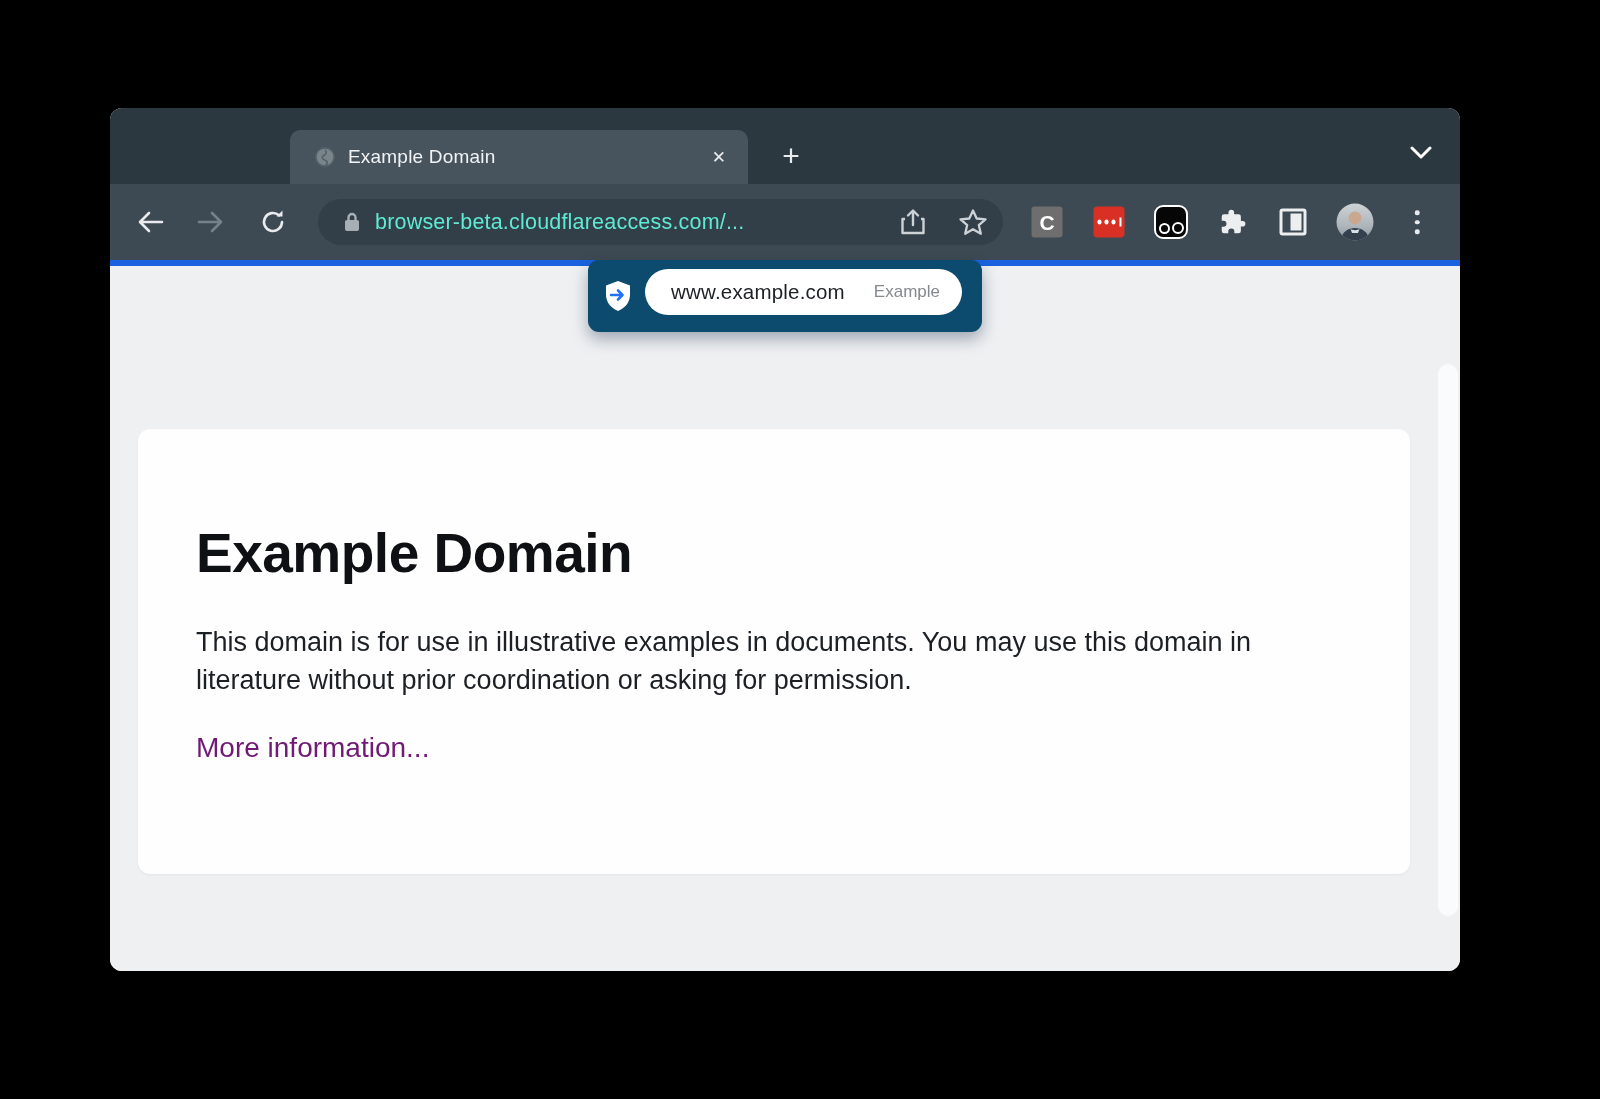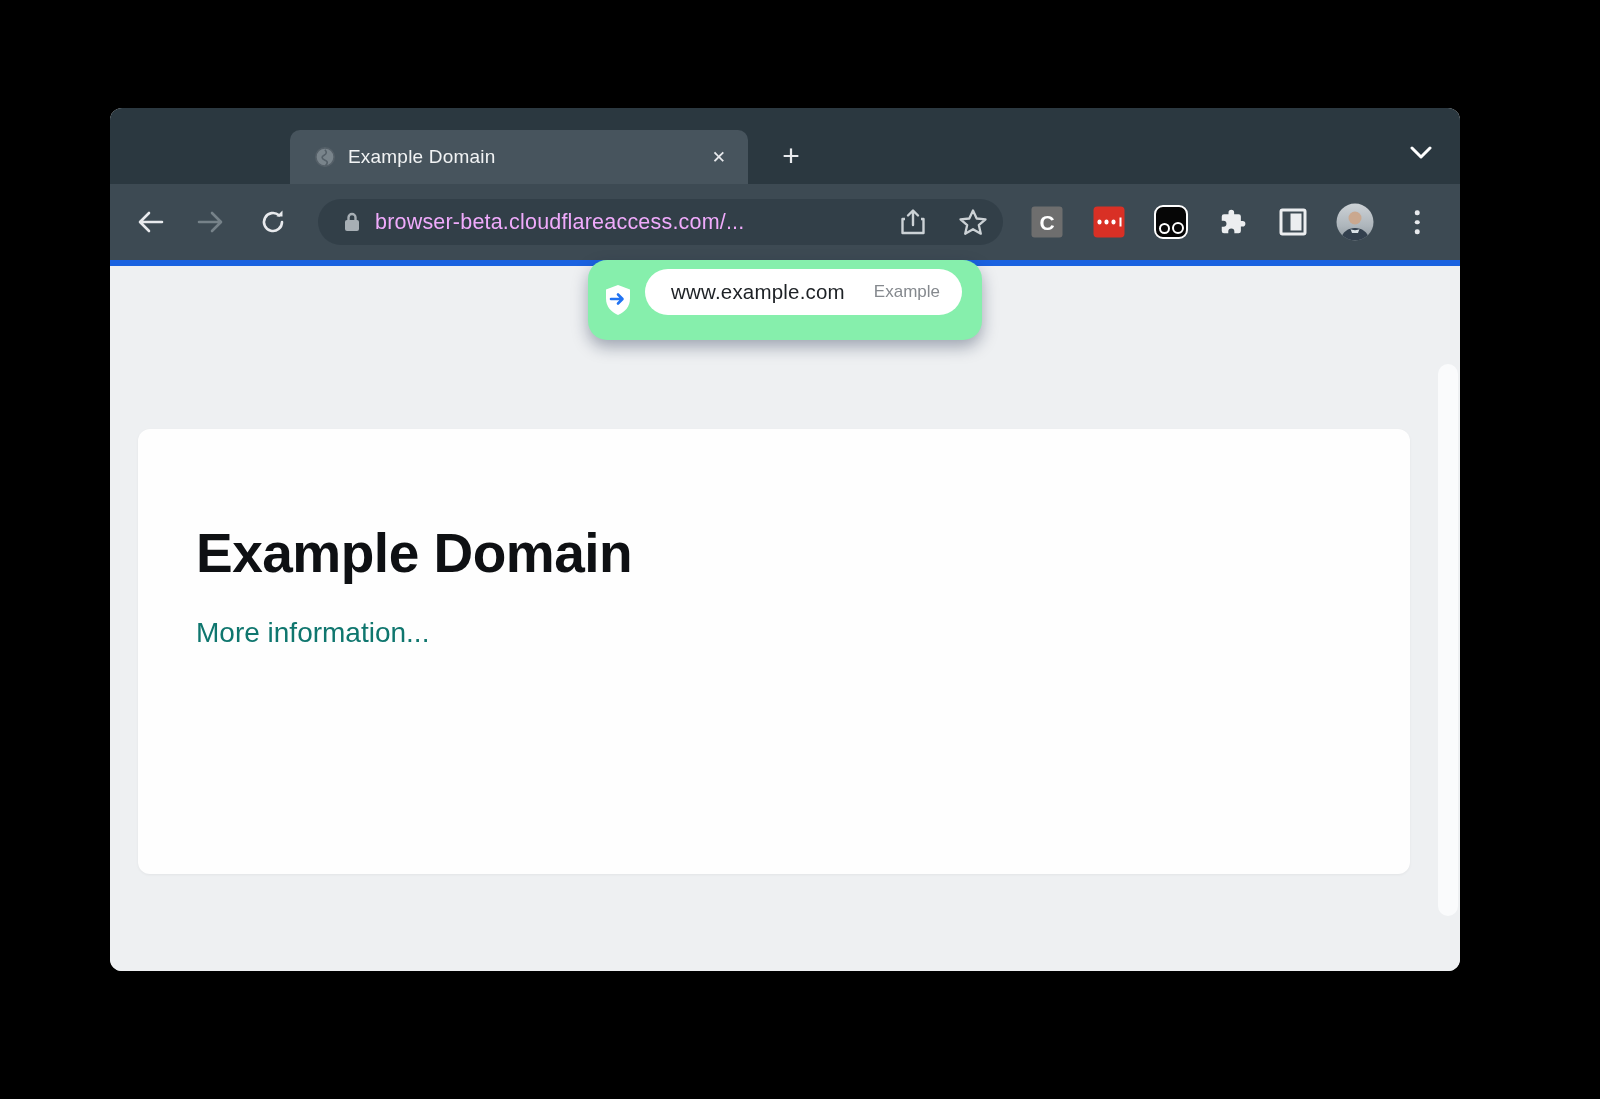--- a/index.html
+++ b/index.html
@@ -35,21 +35,21 @@
   
   .toolbar{ position:absolute; left:0; top:76px; width:100%; height:76px; background:#3d4a53; }
   .nav-ic{ position:absolute; top:50%; transform:translate(-50%,-50%); }
   .ic-back{ left:40px; } .ic-fwd{ left:101px; } .ic-reload{ left:163px; }
 
   .omnibox{
     position:absolute; left:208px; top:15px; width:685px; height:46px;
     background:#323f48; border-radius:23px; display:flex; align-items:center;
   }
   .lock{ margin-left:25px; flex:0 0 auto; }
-  .url{ margin-left:14px; font-size:21.5px; color:#f0abfc; letter-spacing:.2px; white-space:nowrap; }
+  .url{ margin-left:14px; font-size:21.5px; color:#5eead4; letter-spacing:.2px; white-space:nowrap; }
   .omni-right{ position:absolute; right:0; top:0; height:100%; display:flex; align-items:center; }
   .omni-btn{ width:60px; display:flex; justify-content:center; }
 
   .ext{ position:absolute; top:50%; transform:translate(-50%,-50%); display:flex; align-items:center; justify-content:center; }
   .ext-c{ left:937px; width:31px; height:31px; background:#6e6e6e; border-radius:3px;
           color:#fff; font-size:21px; font-weight:700; }
   .ext-red{ left:999px; width:31px; height:31px; background:#d93025; border-radius:4px; }
   .ext-red .dots{ display:flex; align-items:center; gap:2.5px; }
   .ext-red .d{ width:4.5px; height:4.5px; border-radius:50%; background:#fff; }
   .ext-red .bar{ width:2px; height:9px; background:#fff; margin-left:1px; }
@@ -67,41 +67,41 @@
   .kebab{ left:1307px; flex-direction:column; gap:5px; }
   .kebab .k{ width:4.5px; height:4.5px; border-radius:50%; background:#e8eaed; }
 
   
   .blue-line{ position:absolute; left:0; top:152px; width:100%; height:6px; background:#1a62e0; }
 
   
   .viewport{ position:absolute; left:0; top:158px; width:100%; height:705px; background:#eef0f2; }
 
   .iso-badge{
-    position:absolute; left:478px; top:-6px; width:394px; height:80px;
-    background:#86efac; border-radius:19px; display:flex; align-items:center;
+    position:absolute; left:478px; top:-6px; width:394px; height:72px;
+    background:#0c4a6e; border-radius:11px; display:flex; align-items:center;
     box-shadow:0 7px 16px rgba(15,30,60,.35);
   }
   .iso-shield{ margin-left:15px; flex:0 0 auto; }
   .iso-pill{
     position:absolute; left:57px; right:20px; top:9px; height:46px; background:#fff;
     border-radius:23px; display:flex; align-items:center; justify-content:space-between;
     padding:0 22px 0 26px;
   }
   .iso-host{ font-size:20.5px; color:#1d2125; letter-spacing:.2px; }
   .iso-expand{ font-size:17px; color:#85898e; }
 
   .card{
     position:absolute; left:28px; top:163px; width:1272px; height:445px;
     background:#fefefe; border-radius:12px; box-shadow:0 1px 3px rgba(0,0,0,.05);
     padding:92px 60px 0 58px;
   }
   .card h1{ font-size:55px; font-weight:700; color:#0e1013; letter-spacing:-.5px; }
   .card p{ margin-top:38px; font-size:27px; line-height:1.42; color:#1c2025; max-width:1150px; }
-  .card a{ display:inline-block; margin-top:32px; font-size:28px; color:#0f766e; text-decoration:none; }
+  .card a{ display:inline-block; margin-top:32px; font-size:28px; color:#701a75; text-decoration:none; }
 
   .scrollbar-thumb{
     position:absolute; right:2px; top:98px; width:20px; height:552px;
     background:#fafbfc; border-radius:10px;
   }
 
   svg{ display:block; }
 </style>
 </head>
 <body>
@@ -215,19 +215,20 @@
         <path d="M8 16h11M15 11.5 19.5 16 15 20.5" fill="none" stroke="#2173f2" stroke-width="2.6" stroke-linecap="round" stroke-linejoin="round"></path>
       </svg>
       <div class="iso-pill">
         <span class="iso-host">www.example.com</span>
         <span class="iso-expand">Example</span>
       </div>
     </div>
 
     <div class="card">
       <h1>Example Domain</h1>
+      <p>This domain is for use in illustrative examples in documents. You may use this domain in literature without prior coordination or asking for permission.</p>
       <a href="#">More information...</a>
     </div>
 
     <div class="scrollbar-thumb"></div>
   </div>
 
 </div>
 
 </body></html>

